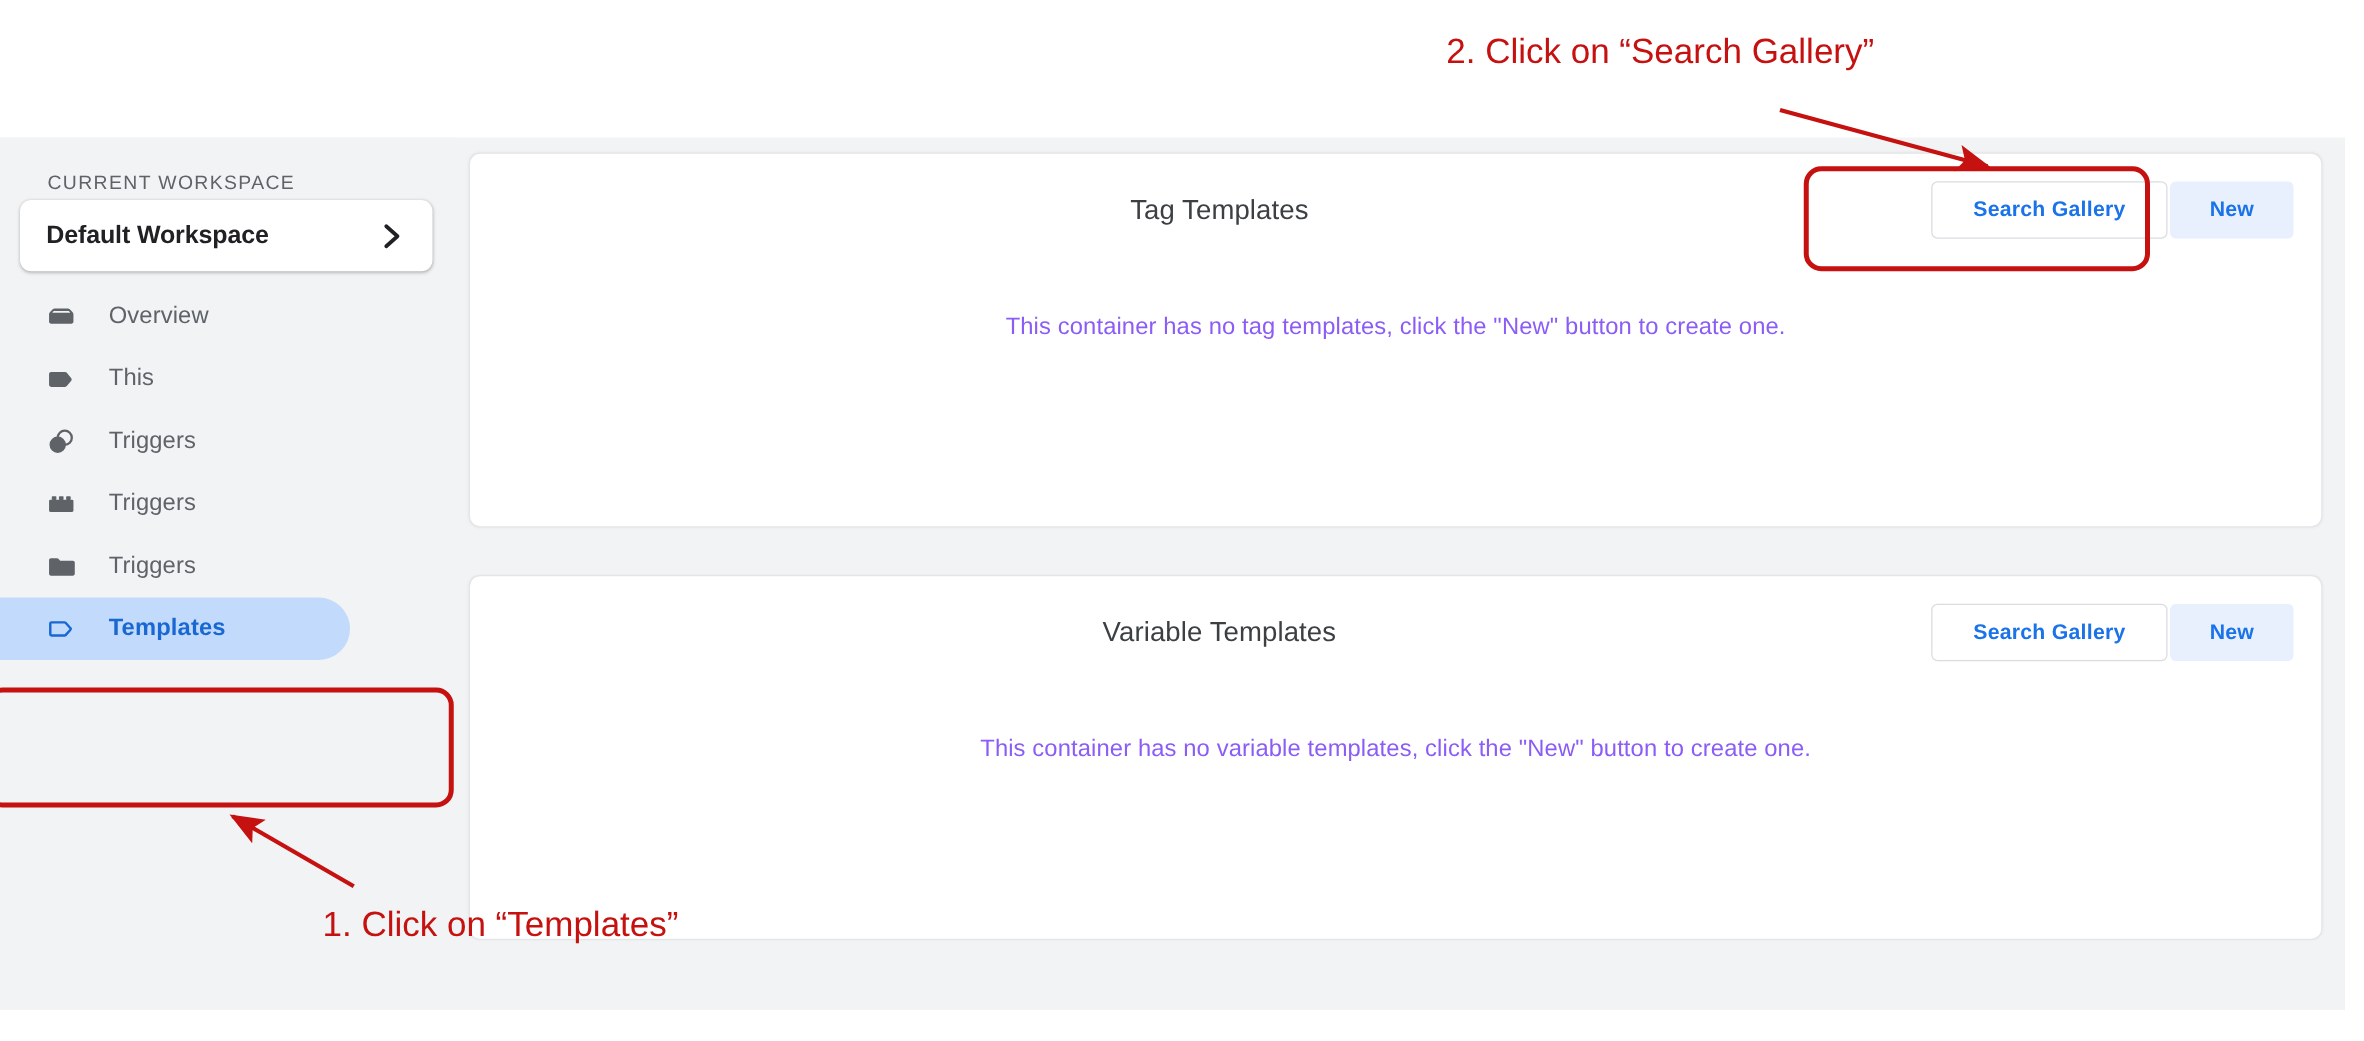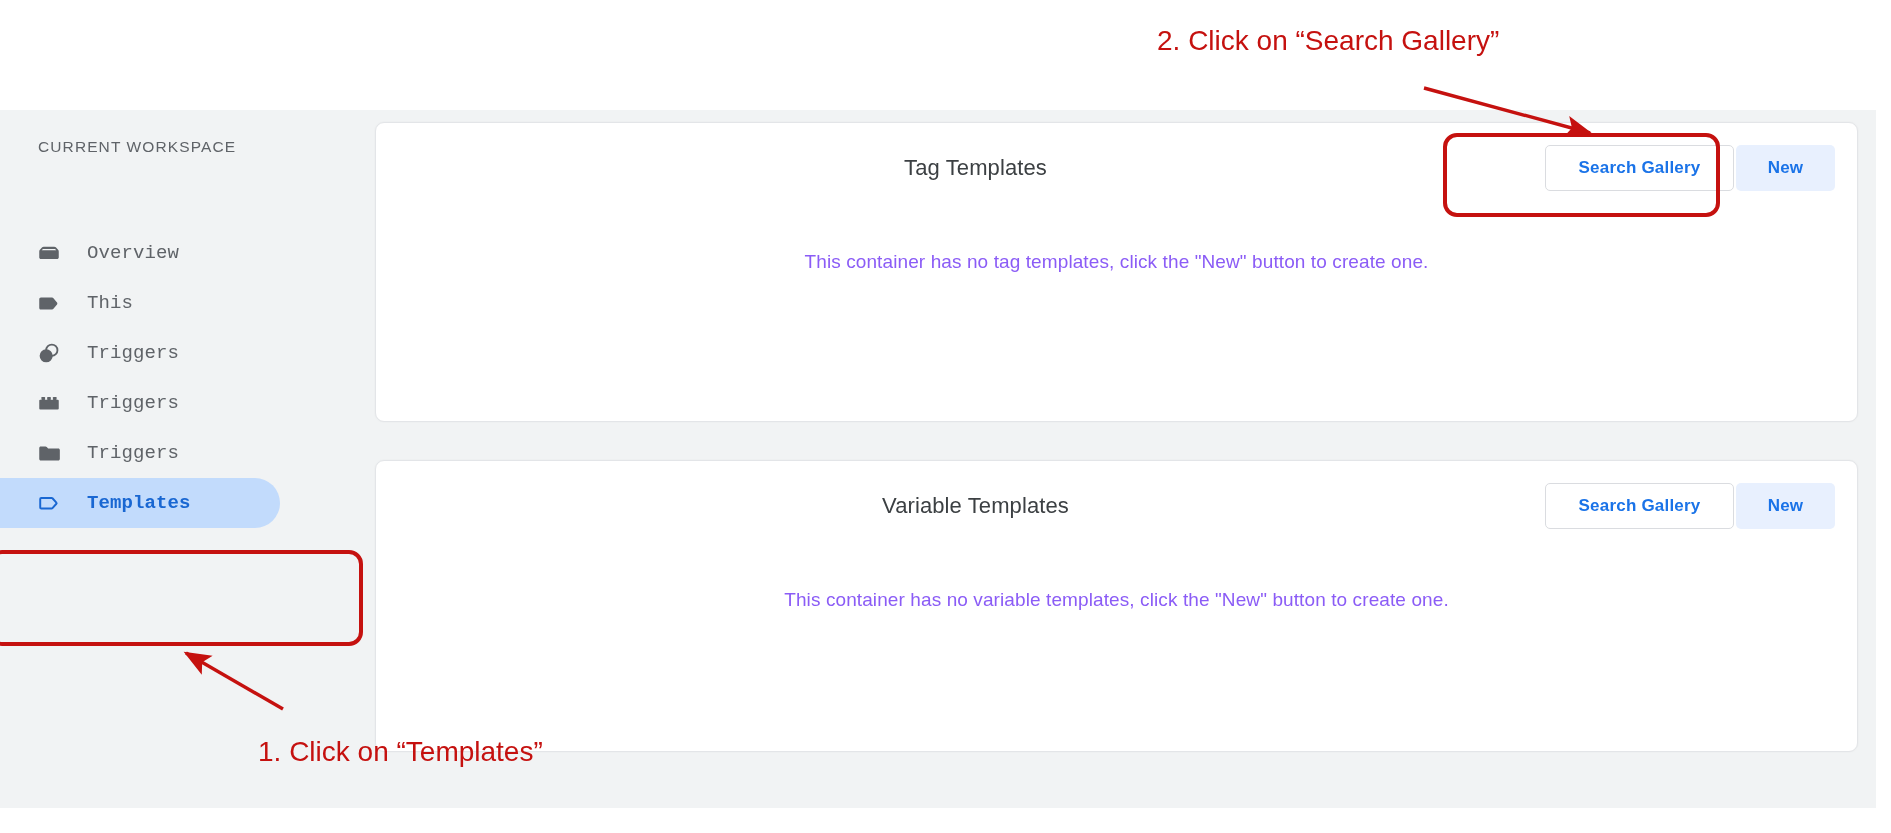--- a/index.html
+++ b/index.html
@@ -88,21 +88,20 @@
   .nav-item {
     height: 50px;
     display: flex;
     align-items: center;
     padding-left: 36px;
     box-sizing: border-box;
     border-radius: 0 25px 25px 0;
     margin-bottom: 0px;
     color: #5f6368;
     position: relative;
-    font-family: Liberation Mono, monospace;
   }
   .nav-item + .nav-item { margin-top: 0px; }
   .nav-icon {
     width: 30px;
     flex: 0 0 30px;
     display: flex;
     align-items: center;
     justify-content: flex-start;
     color: #5f6368;
   }
@@ -192,21 +191,21 @@
   
   .anno-text {
     position: absolute;
     color: #c5110f;
     font-size: 28px;
     font-family: "Liberation Sans", sans-serif;
     letter-spacing: 0px;
     white-space: nowrap;
   }
   #anno-2 { left: 1157px; top: 25px; }
-  #anno-1 { left: 258px;  top: 724px; margin-top: 12px; }
+  #anno-1 { left: 258px;  top: 724px; }
 
   .anno-box {
     position: absolute;
     border: 4px solid #c5110f;
     border-radius: 14px;
     box-sizing: border-box;
     pointer-events: none;
   }
   #box-templates { left: -12px; top: 550px; width: 375px; height: 96px; }
   #box-search-gallery { left: 1443px; top: 133px; width: 277px; height: 84px; }
@@ -224,20 +223,28 @@
 <body>
 
 <div id="screen">
 
   <div class="app-shell">
 
     <div class="sidebar">
 
       <div class="ws-label">CURRENT WORKSPACE</div>
 
+      <div class="ws-card">
+        <span class="ws-name">Default Workspace</span>
+        <span class="ws-chev">
+          <svg width="16" height="24" viewBox="0 0 16 24" fill="none">
+            <path d="M3 4 L12 12 L3 20" stroke="#202124" stroke-width="3" stroke-linecap="round" stroke-linejoin="round"></path>
+          </svg>
+        </span>
+      </div>
 
       <div class="nav">
 
         <div class="nav-item">
           <span class="nav-icon">
             <svg width="26" height="26" viewBox="0 0 24 24" fill="currentColor">
               <path d="M3 10.5c0-.6.2-1.1.6-1.5l2.1-2.2c.4-.4.9-.6 1.4-.6h9.8c.5 0 1 .2 1.4.6l2.1 2.2c.4.4.6.9.6 1.5v5.6c0 .8-.7 1.4-1.5 1.4H4.5c-.8 0-1.5-.6-1.5-1.4v-5.6z"></path>
               <path d="M6.4 8.2h11.2l1.1 1.2H5.3l1.1-1.2z" fill="#f1f3f4"></path>
             </svg>
           </span>

